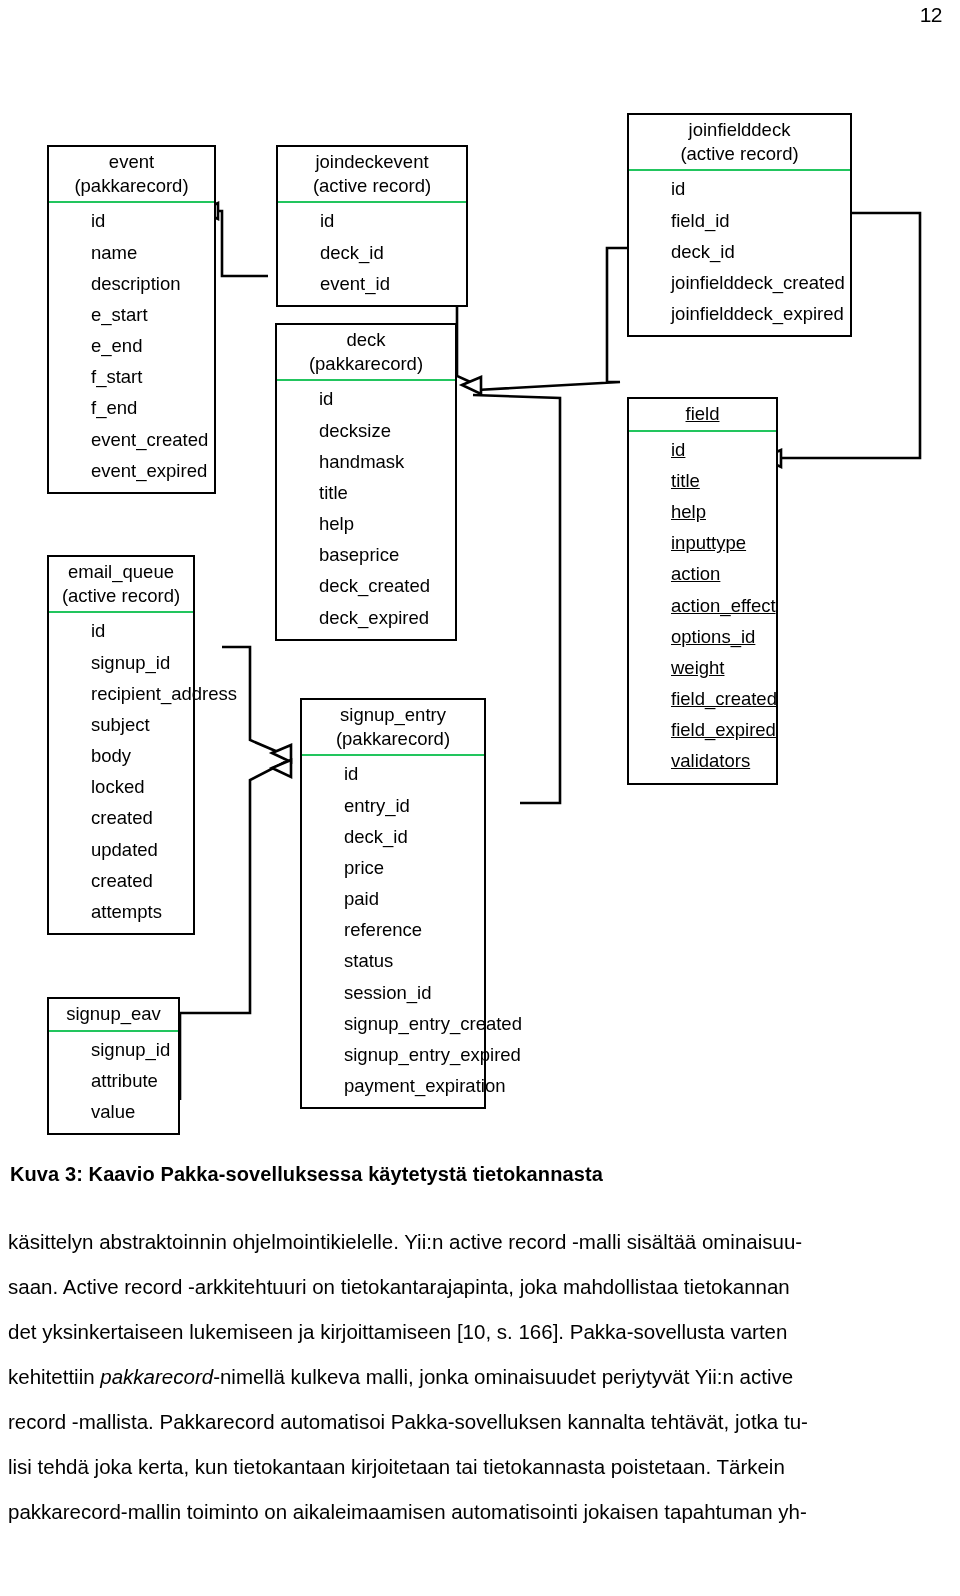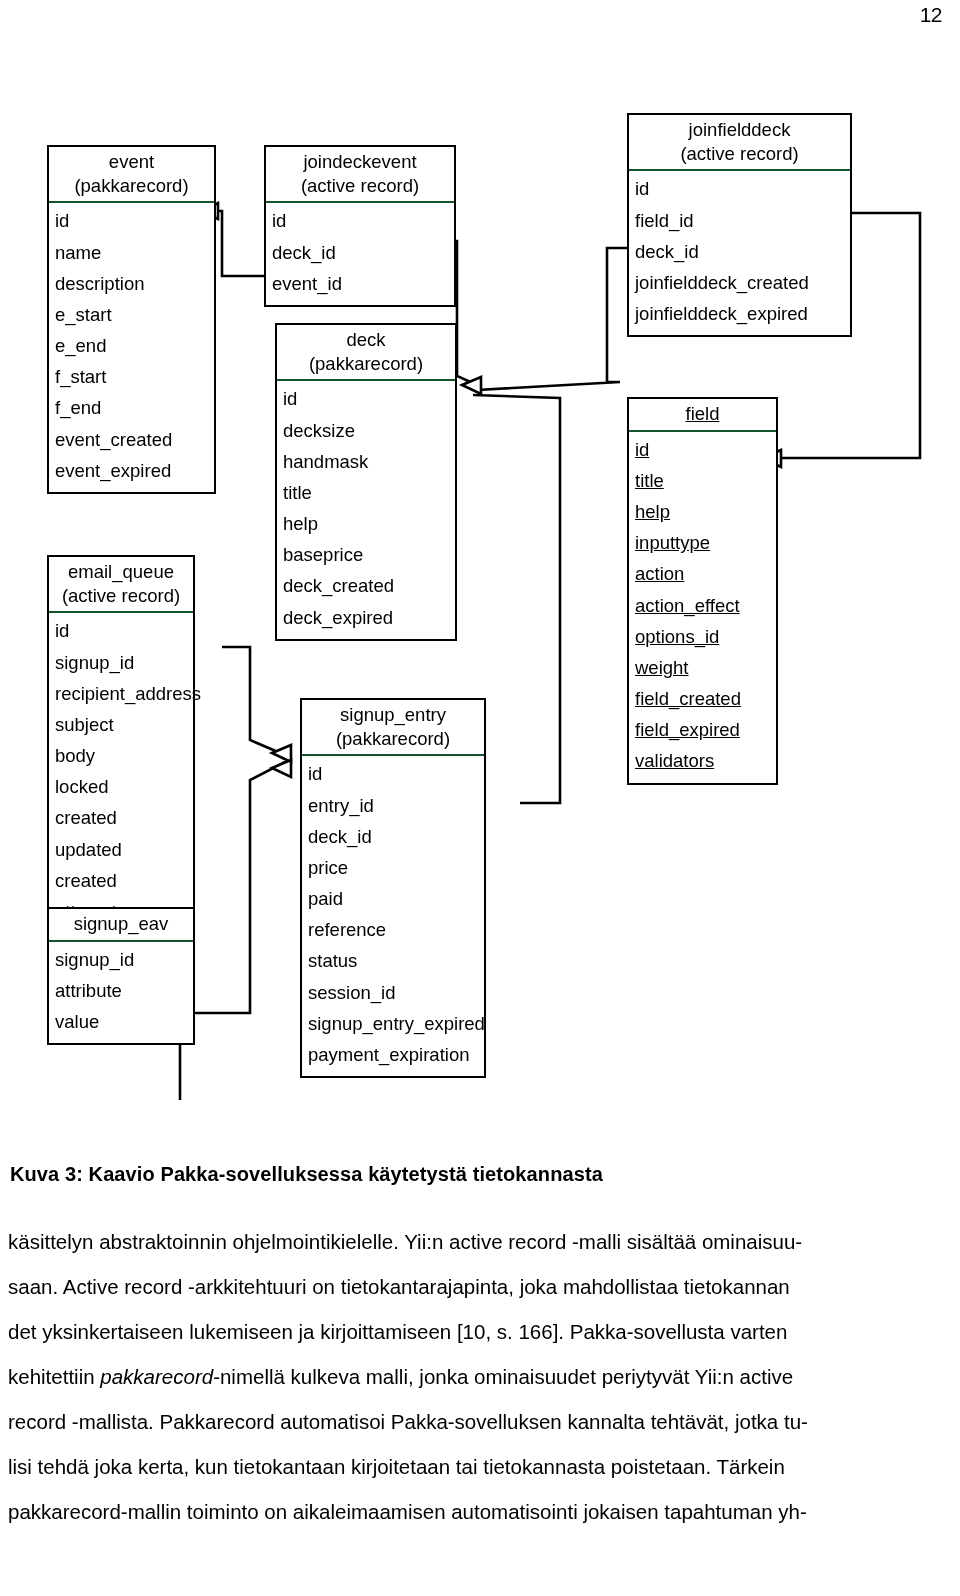--- a/index.html
+++ b/index.html
@@ -42,27 +42,28 @@
 
   
   .entity {
     position: absolute;
     border: 2px solid #000;
     background: #fff;
     box-sizing: border-box;
   }
   .entity-header {
     text-align: center;
-    border-bottom: 2px solid #14532d;
+    border-bottom: 2px solid #22c55e;
     padding: 3px 4px 4px 4px;
     line-height: 1.28;
     font-size: 18.5px;
   }
   .entity-body {
     padding: 2px 0 6px 0;
+    margin-left: 36px;
   }
   .entity-attr {
     font-size: 18.5px;
     line-height: 1.685;
     padding-left: 6px;
     white-space: nowrap;
   }
 
   
   #caption {
@@ -135,21 +136,21 @@
       <div class="entity-attr">description</div>
       <div class="entity-attr">e_start</div>
       <div class="entity-attr">e_end</div>
       <div class="entity-attr">f_start</div>
       <div class="entity-attr">f_end</div>
       <div class="entity-attr">event_created</div>
       <div class="entity-attr">event_expired</div>
     </div>
   </div>
 
-  <div class="entity" style="left:264px; top:45px; width:192px;">
+  <div class="entity" style="left:276px; top:45px; width:192px;">
     <div class="entity-header">
       <div>joindeckevent</div>
       <div>(active record)</div>
     </div>
     <div class="entity-body">
       <div class="entity-attr">id</div>
       <div class="entity-attr">deck_id</div>
       <div class="entity-attr">event_id</div>
     </div>
   </div>
@@ -230,26 +231,27 @@
     </div>
     <div class="entity-body">
       <div class="entity-attr">id</div>
       <div class="entity-attr">entry_id</div>
       <div class="entity-attr">deck_id</div>
       <div class="entity-attr">price</div>
       <div class="entity-attr">paid</div>
       <div class="entity-attr">reference</div>
       <div class="entity-attr">status</div>
       <div class="entity-attr">session_id</div>
+      <div class="entity-attr">signup_entry_created</div>
       <div class="entity-attr">signup_entry_expired</div>
       <div class="entity-attr">payment_expiration</div>
     </div>
   </div>
 
-  <div class="entity" style="left:47px; top:807px; width:148px;">
+  <div class="entity" style="left:47px; top:897px; width:133px;">
     <div class="entity-header">
       <div>signup_eav</div>
     </div>
     <div class="entity-body">
       <div class="entity-attr">signup_id</div>
       <div class="entity-attr">attribute</div>
       <div class="entity-attr">value</div>
     </div>
   </div>
 

